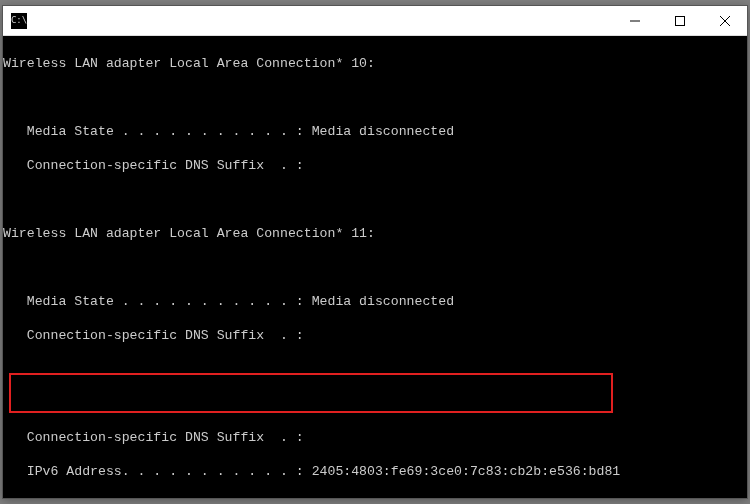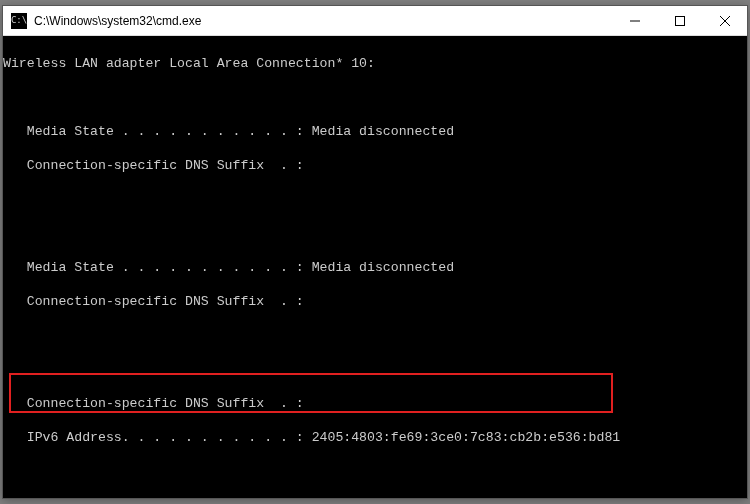--- a/index.html
+++ b/index.html
@@ -78,21 +78,20 @@
       height: 40px;
       pointer-events: none;
     }
   </style>
 </head>
 <body>
 
 <div class="window">
   <div class="titlebar">
     <span class="cmd-icon">C:\</span>
-    <span class="title-text">C:\Windows\system32\cmd.exe</span>
     <span class="spacer"></span>
     <div class="win-controls">
       <div class="win-btn">
         <svg width="10" height="10" viewBox="0 0 10 10">
             <line x1="0" y1="5" x2="10" y2="5" stroke="currentColor" stroke-width="1"></line>
           </svg>
       </div>
       <div class="win-btn">
         <svg width="10" height="10" viewBox="0 0 10 10">
             <rect x="0.5" y="0.5" width="9" height="9" fill="none" stroke="currentColor" stroke-width="1"></rect>
@@ -106,20 +105,21 @@
       </div>
     </div>
   </div>
 
   <div class="terminal">
 <div class="line">Wireless LAN adapter Local Area Connection* 10:</div>
 <div class="line"> </div>
 <div class="line">   Media State . . . . . . . . . . . : Media disconnected</div>
 <div class="line">   Connection-specific DNS Suffix  . :</div>
 <div class="line"> </div>
+<div class="line">Wireless LAN adapter Local Area Connection* 11:</div>
 <div class="line"> </div>
 <div class="line">   Media State . . . . . . . . . . . : Media disconnected</div>
 <div class="line">   Connection-specific DNS Suffix  . :</div>
 <div class="line"> </div>
 <div class="line"> </div>
 <div class="line">   Connection-specific DNS Suffix  . :</div>
 <div class="line">   IPv6 Address. . . . . . . . . . . : 2405:4803:fe69:3ce0:7c83:cb2b:e536:bd81</div>
 
 
 

